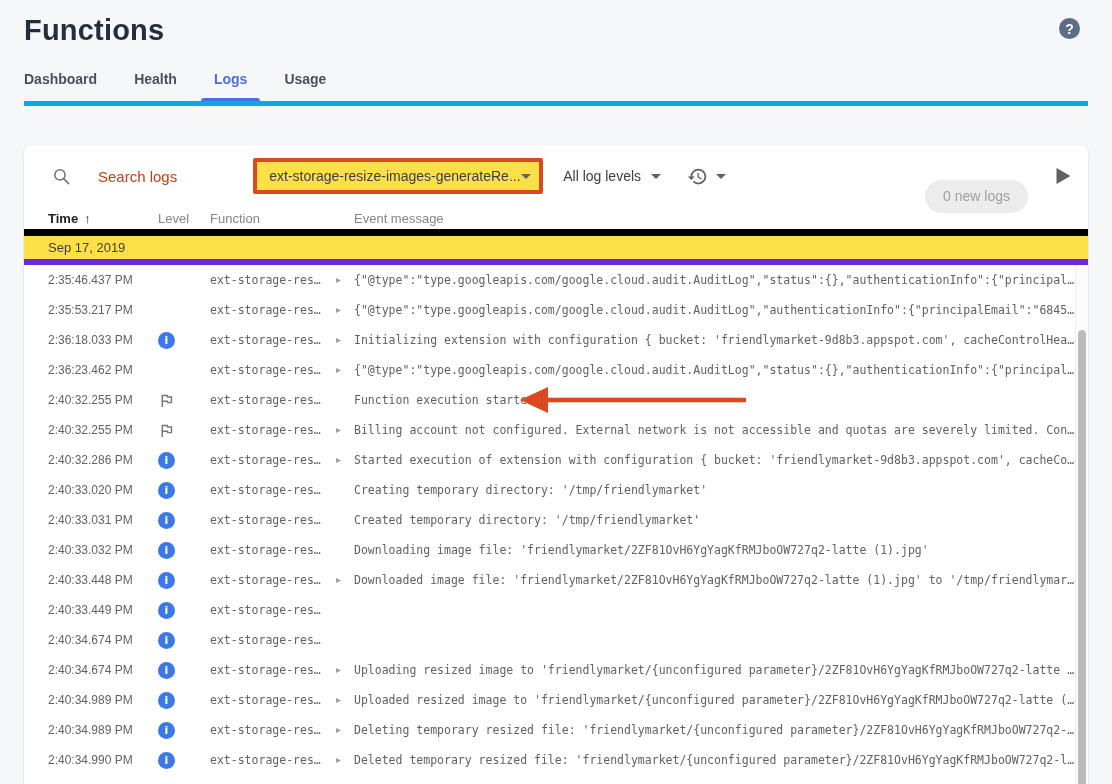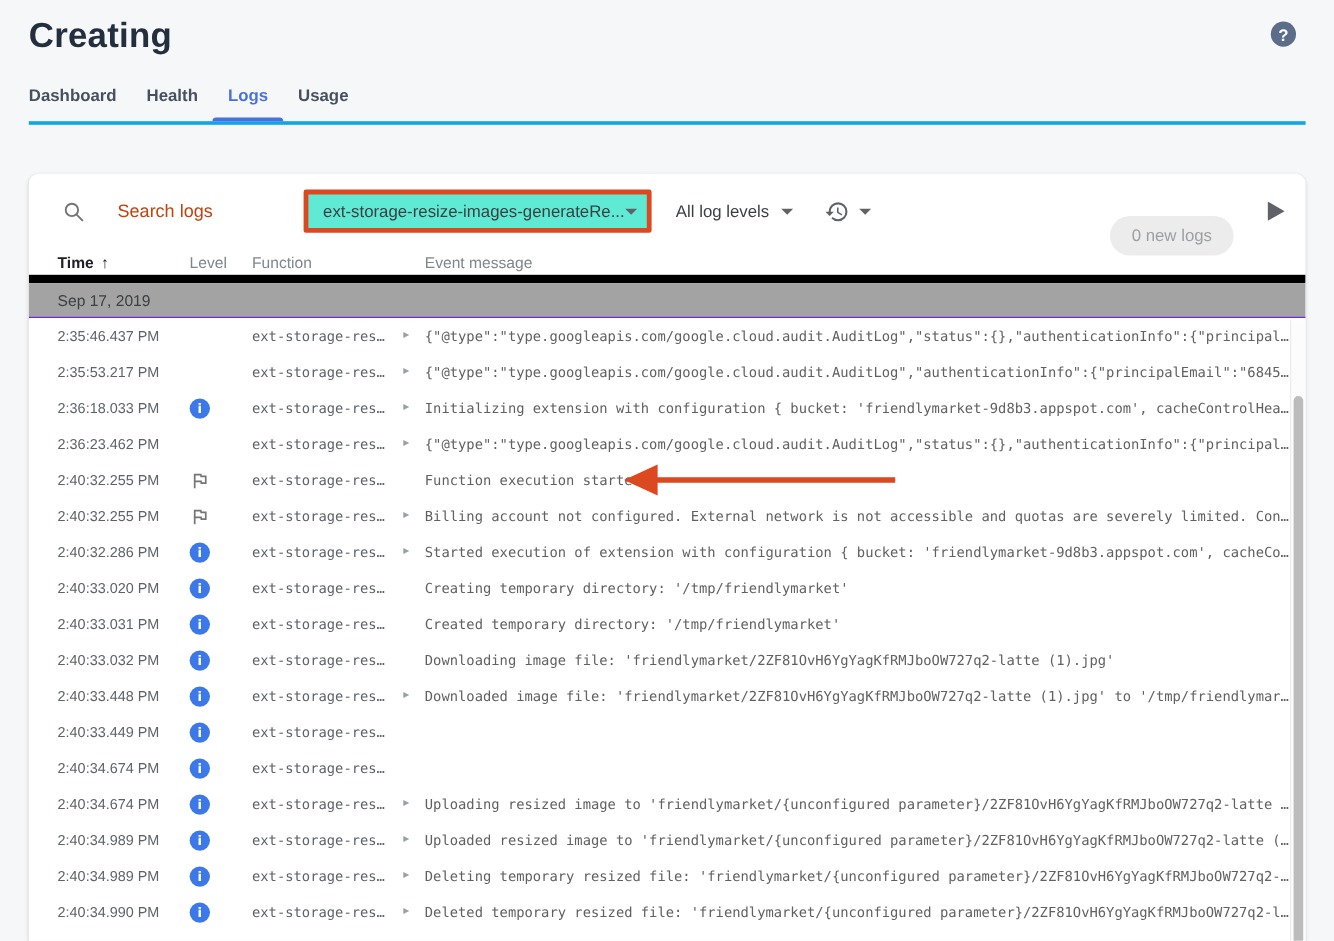--- a/index.html
+++ b/index.html
@@ -20,22 +20,22 @@
   .help-btn {
     position:absolute; top:18px; right:32px;
     width:21px; height:21px; border-radius:50%;
     background:#5c6d8a; color:#fff;
     font-size:14px; font-weight:bold;
     display:flex; align-items:center; justify-content:center;
     cursor:pointer;
   }
   
   .tabs {
-    margin:24px 24px 0; border-bottom:3px solid #0ea5e9;
-    display:flex; gap:25px;
+    margin:24px 24px 0; border-bottom:5px solid #0ea5e9;
+    display:flex; gap:37px;
   }
   .tab {
     font-size:14px; font-weight:bold; color:#46505e;
     padding-bottom:14px; cursor:pointer; position:relative;
   }
   .tab.active { color:#4a6fe0;text-align:right; }
   .tab.active::after {
     content:""; position:absolute; left:-13px; right:-13px; bottom:0;
     height:3px; background:#4a6fe0; border-radius:3px 3px 0 0;
   }
@@ -45,21 +45,21 @@
     background:#fff; border-radius:8px 8px 0 0;
     box-shadow:0 1px 3px rgba(60,64,67,.18);
     overflow:hidden;
   }
   
   .toolbar { height:62px; display:flex; align-items:center; padding:0 17px 0 28px; }
   .search-icon { width:19px; height:19px; flex:none; }
   .search-label { margin-left:27px; font-size:15px; color:#c2410c; }
   .func-filter {
     margin-left:76px; width:290px; height:36px;
-    border:4px solid #dc481f; border-radius:2px; background:#5eead4;
+    border:4px solid #dc481f; border-radius:2px; background:#fde047;
     display:flex; align-items:center; justify-content:space-between;
     padding:0 10px 0 12px; cursor:pointer; flex:none;
   }
   .func-filter-value { font-size:14px; color:#3c4043; white-space:nowrap; }
   .caret {
     width:0; height:0; border-left:5px solid transparent; border-right:5px solid transparent;
     border-top:5px solid #5f6368; display:inline-block; flex:none;
   }
   .level-filter { margin-left:20px; display:flex; align-items:center; gap:10px; cursor:pointer; }
   .level-filter-value { font-size:14px; color:#3c4043; }
@@ -77,22 +77,22 @@
   .table-head {
     display:grid; grid-template-columns:110px 52px 126px 18px 1fr;
     padding-left:24px; height:29px; align-items:center;
     border-bottom:7px solid #000000;
     font-size:13px; color:#80868b;
   }
   .time-head { color:#202124; font-weight:bold; display:flex; align-items:center; gap:6px; }
   .sort-arrow { font-size:13px; color:#202124; font-weight:bold; }
   .date-row {
     height:29px; display:flex; align-items:center; padding-left:24px;
-    font-size:13px; color:#3c4043; border-bottom:1px solid #6d28d9;
-    background:#a3a3a3;
+    font-size:13px; color:#3c4043; border-bottom:6px solid #6d28d9;
+    background:#fde047;
     text-align:center;
   }
   .rows { position:relative; }
   .log-row {
     display:grid; grid-template-columns:110px 52px 126px 18px 1fr;
     padding-left:24px; height:30px; align-items:center;
   }
   .cell-time { font-size:12px; color:#5f6368; white-space:nowrap; }
   .cell-level { display:flex; align-items:center; }
   .info-icon {
@@ -119,21 +119,21 @@
   .scroll-thumb {
     position:absolute; top:63px; left:2px; width:8px;
     height:calc(100% - 63px);
     background:#bcbcbc; border-radius:4px; cursor:pointer;
   }
 </style>
 </head>
 <body>
 
 <div class="page-header">
-  <h1 class="page-title">Creating</h1>
+  <h1 class="page-title">Functions</h1>
 </div>
 
 <div class="help-btn">
   <span>?</span>
 </div>
 
 <div class="tabs">
   <div class="tab">Dashboard</div>
   <div class="tab">Health</div>
   <div class="tab active">Logs</div>

